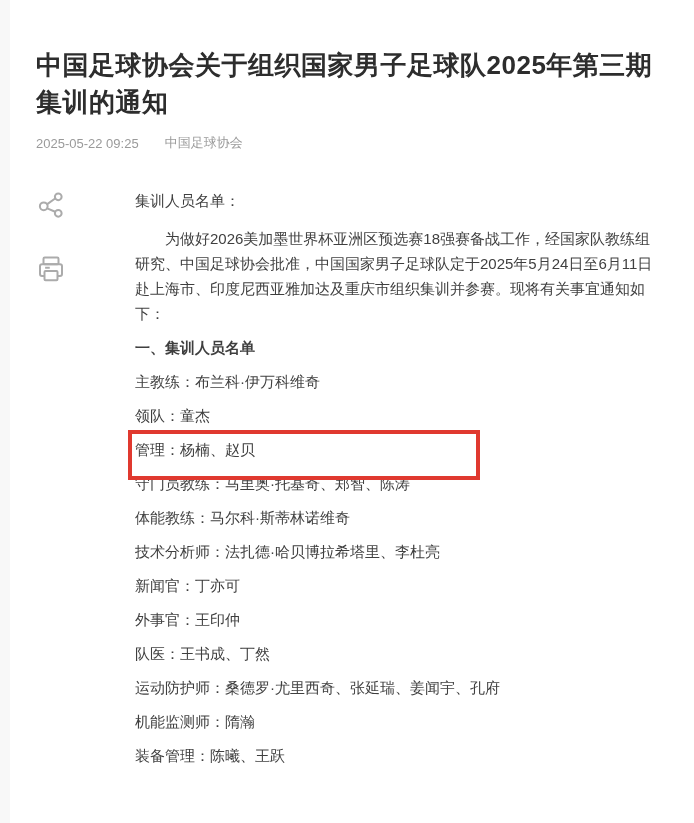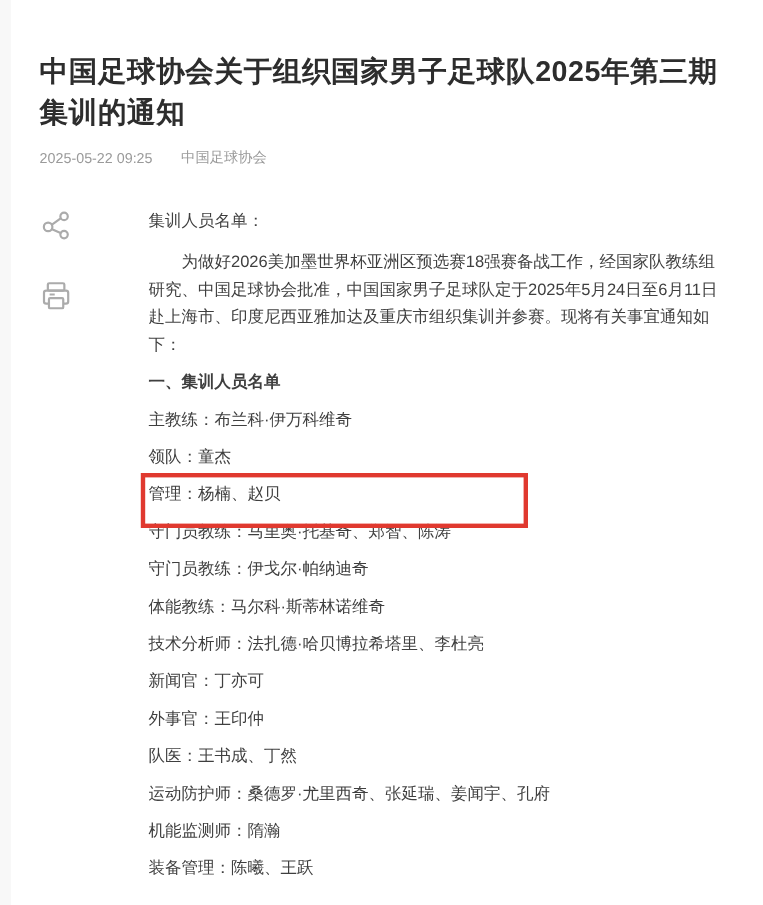--- a/index.html
+++ b/index.html
@@ -125,21 +125,20 @@
 
     <div class="text-col">
       <p class="salutation">集训人员名单：</p>
       <p class="intro-para">为做好2026美加墨世界杯亚洲区预选赛18强赛备战工作，经国家队教练组研究、中国足球协会批准，中国国家男子足球队定于2025年5月24日至6月11日赴上海市、印度尼西亚雅加达及重庆市组织集训并参赛。现将有关事宜通知如下：</p>
       <p class="section-heading">一、集训人员名单</p>
 
       <p class="staff-line">主教练：布兰科·伊万科维奇</p>
       <p class="staff-line">领队：童杰</p>
       <p class="staff-line">管理：杨楠、赵贝</p>
       <p class="staff-line">守门员教练：马里奥·托基奇、郑智、陈涛</p>
-      <p class="staff-line">守门员教练：伊戈尔·帕纳迪奇</p>
       <p class="staff-line">体能教练：马尔科·斯蒂林诺维奇</p>
       <p class="staff-line">技术分析师：法扎德·哈贝博拉希塔里、李杜亮</p>
       <p class="staff-line">新闻官：丁亦可</p>
       <p class="staff-line">外事官：王印仲</p>
       <p class="staff-line">队医：王书成、丁然</p>
       <p class="staff-line">运动防护师：桑德罗·尤里西奇、张延瑞、姜闻宇、孔府</p>
       <p class="staff-line">机能监测师：隋瀚</p>
       <p class="staff-line">装备管理：陈曦、王跃</p>
 
     </div>

